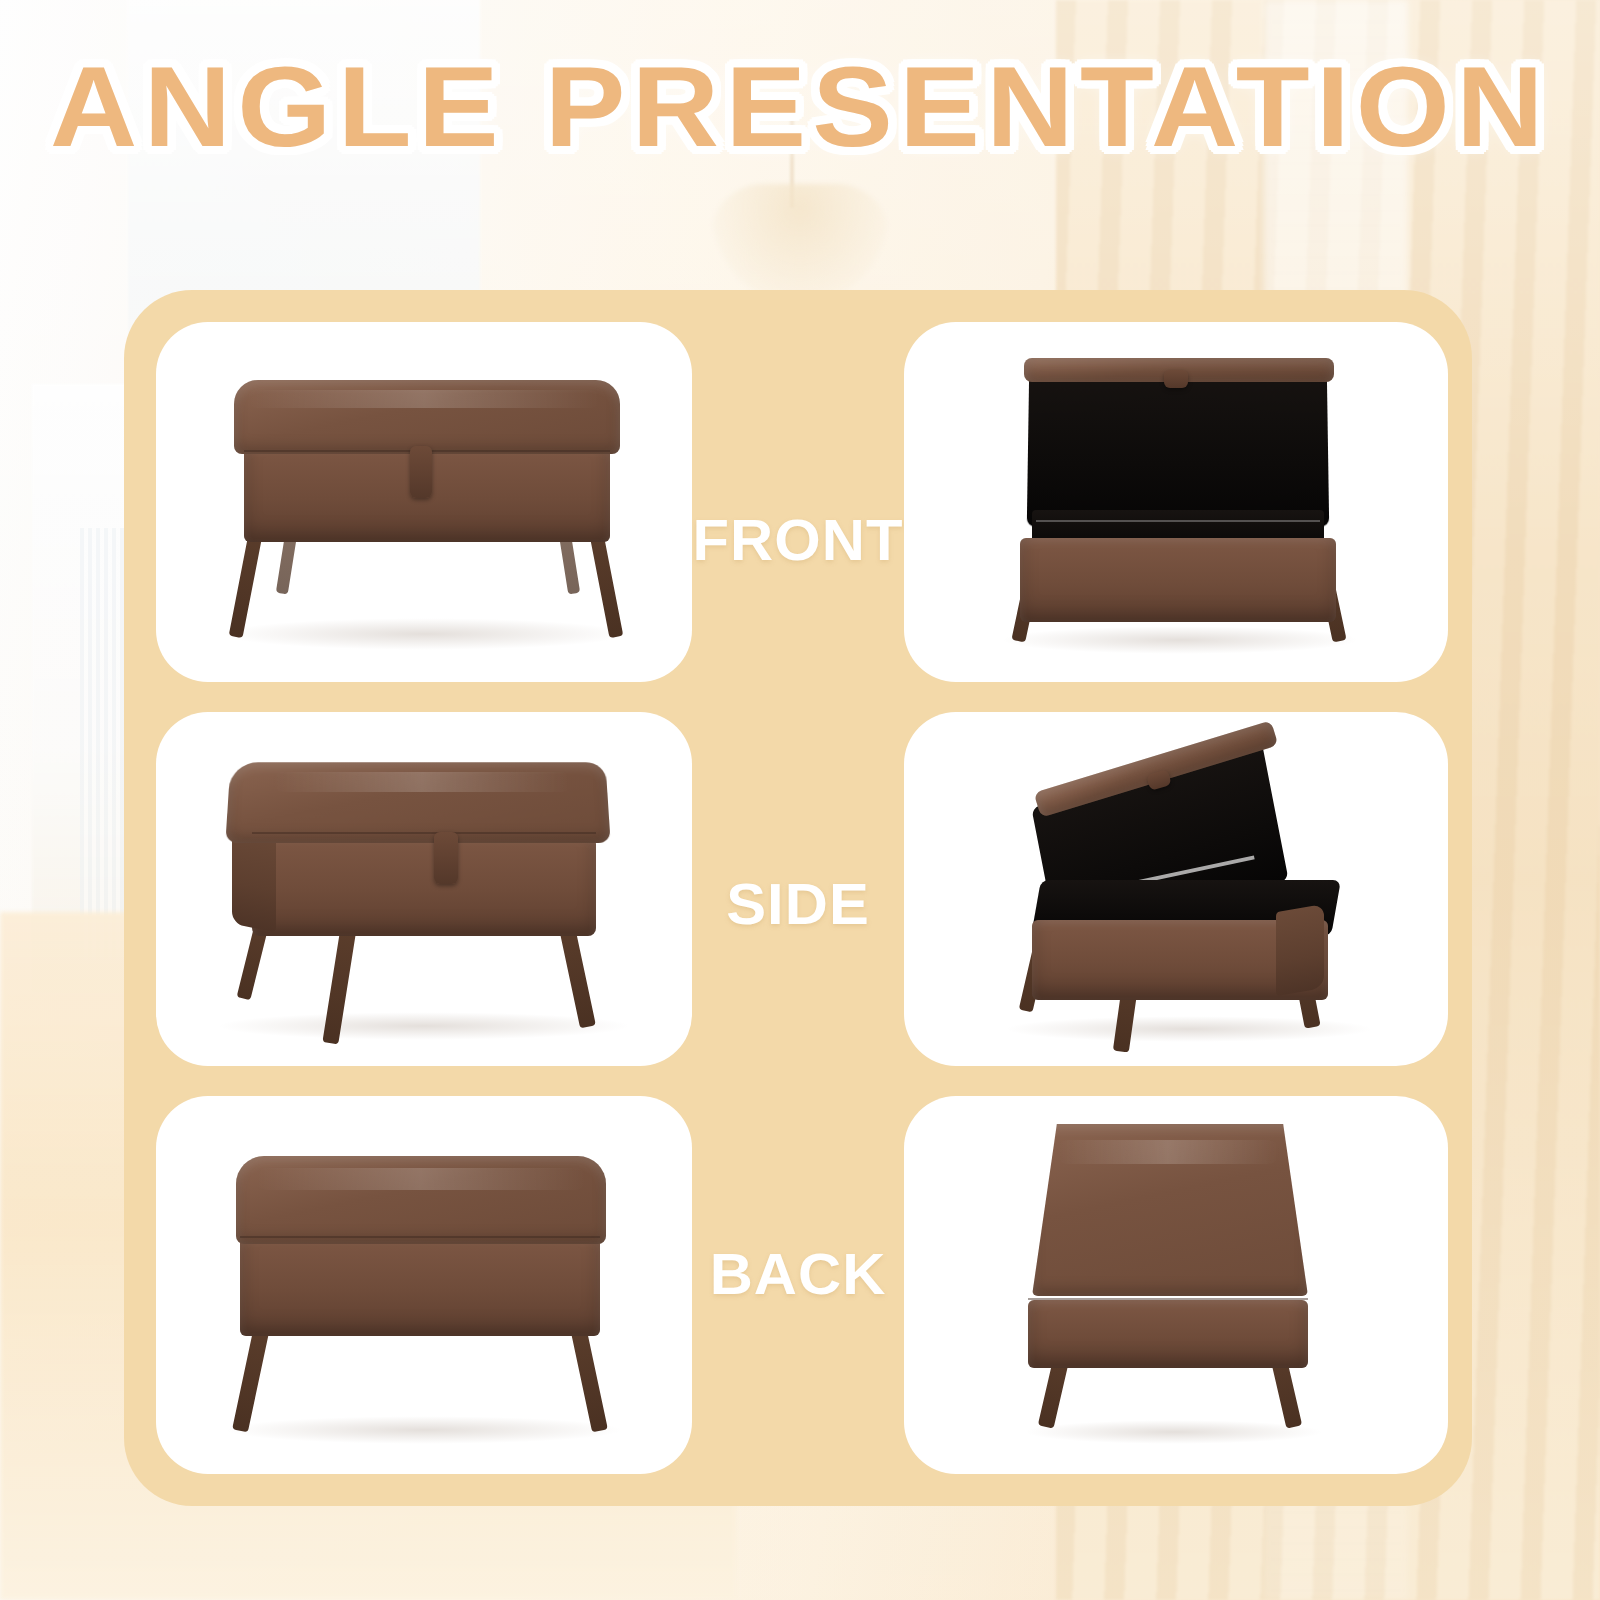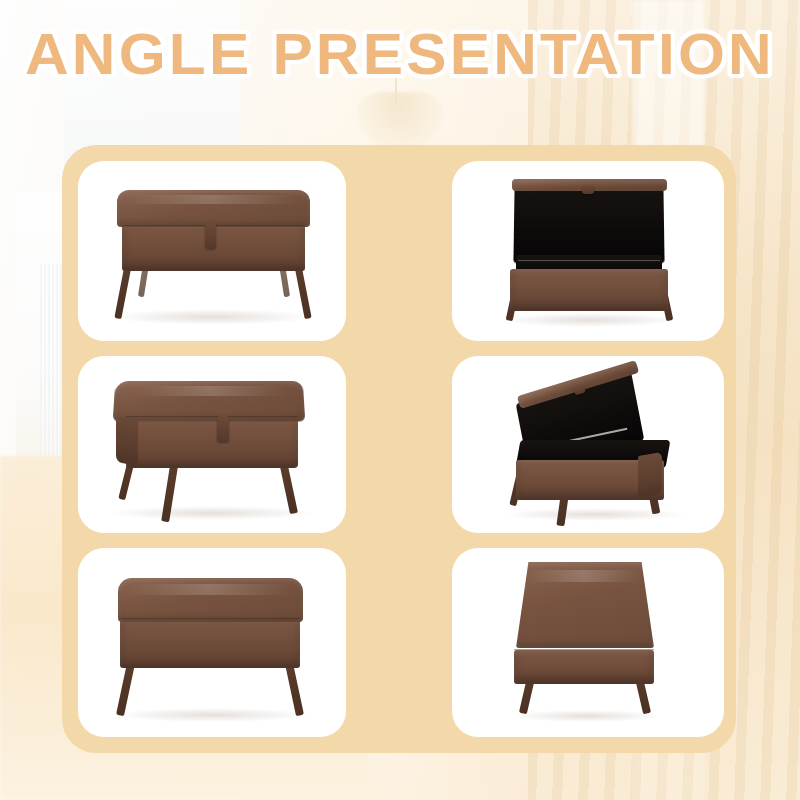--- a/index.html
+++ b/index.html
@@ -163,20 +163,25 @@
     <div class="bg-curtain2"></div>
     <div class="bg-lamp-cord"></div>
     <div class="bg-lamp"></div>
     <div class="bg-wash"></div>
   </div>
 
   <div class="title">ANGLE PRESENTATION</div>
 
   <div class="frame"></div>
 
+  <div class="labels">
+    <div class="label lb-1">FRONT</div>
+    <div class="label lb-2">SIDE</div>
+    <div class="label lb-3">BACK</div>
+  </div>
 
   <div class="cards">
 
     <div class="card c-l r-1">
       <div class="scene">
         <div class="shadow" style="left:32px;top:148px;width:205px;height:16px;"></div>
 
         <div class="leg" style="left:42px;top:98px;width:7px;height:60px;transform:rotate(11deg);"></div>
         <div class="leg" style="left:221px;top:98px;width:7px;height:60px;transform:rotate(-11deg);"></div>
         <div class="leg" style="left:63px;top:96px;width:6px;height:40px;transform:rotate(9deg);opacity:.75;"></div>

